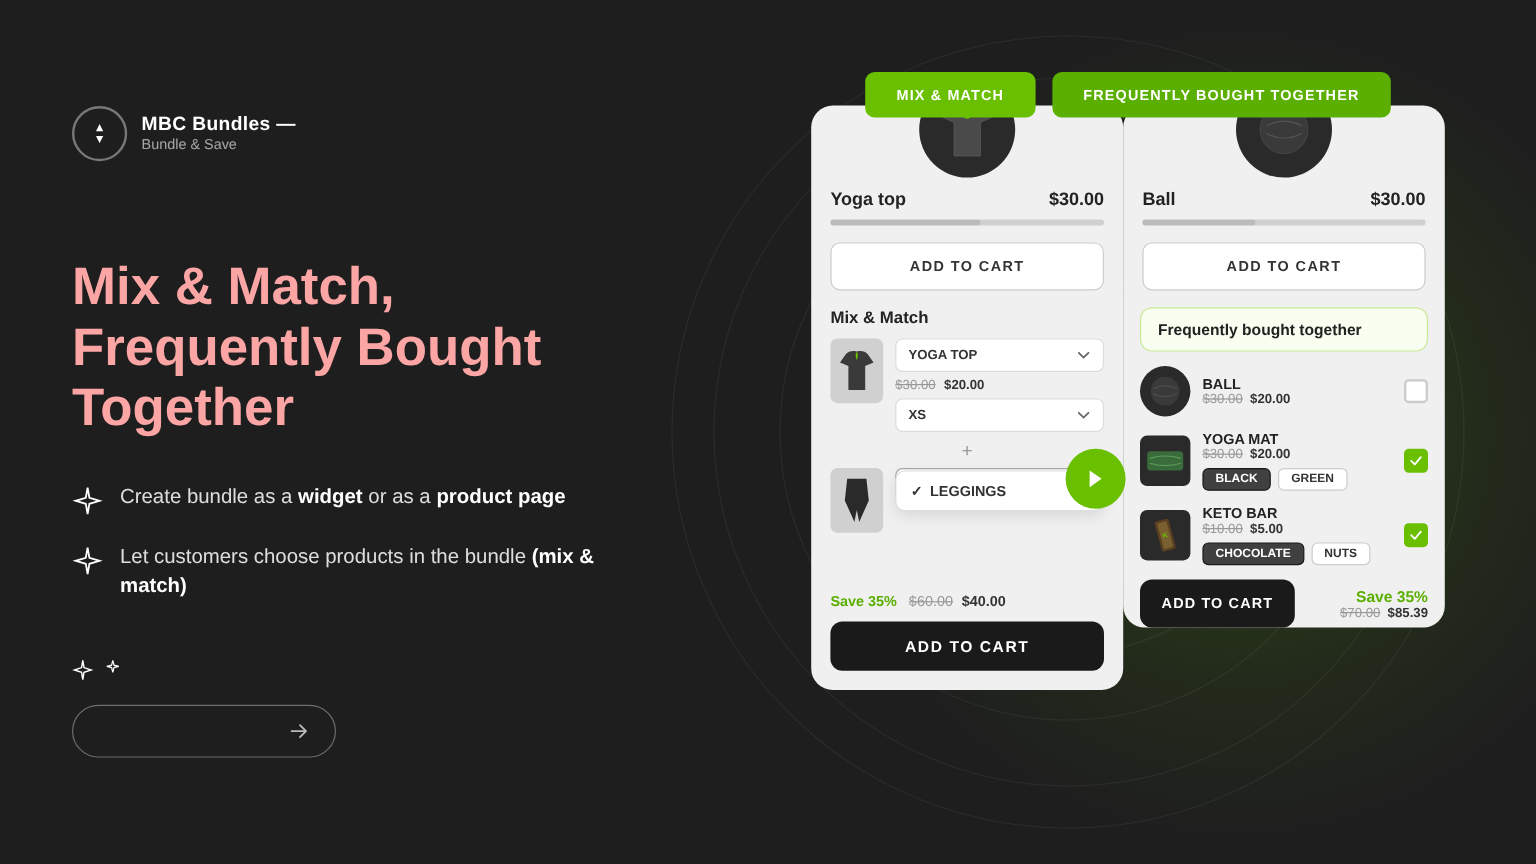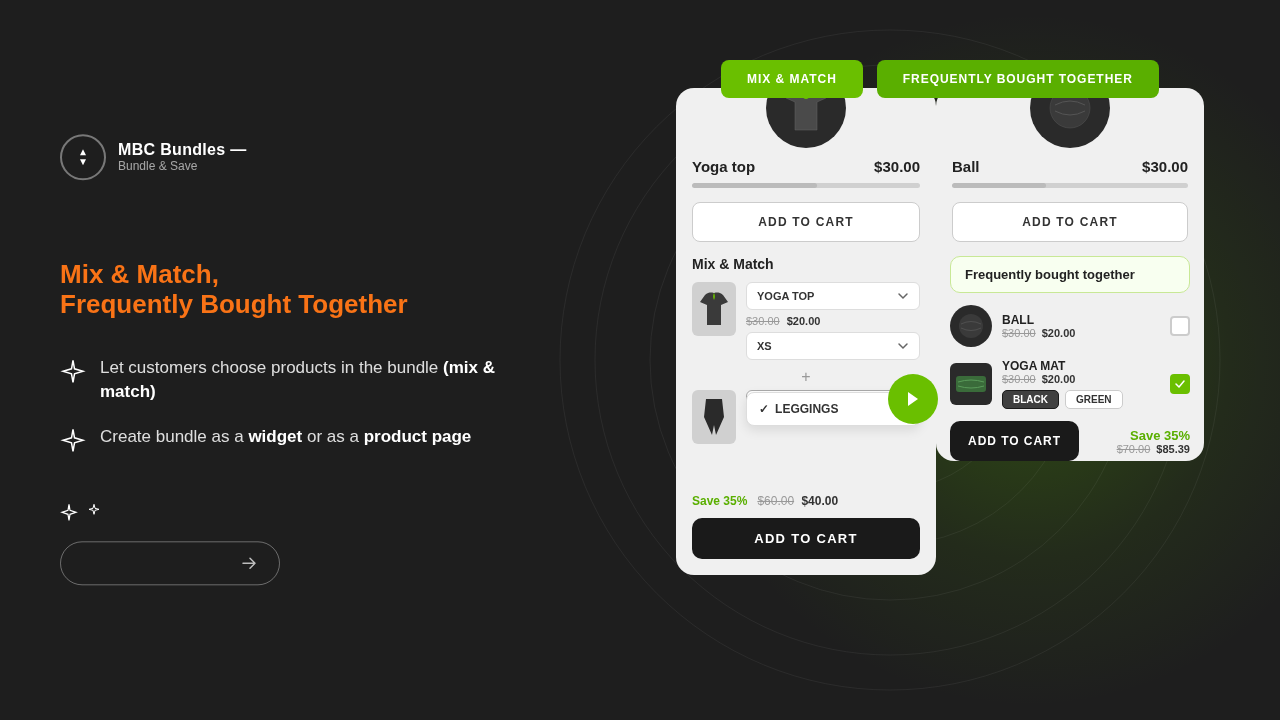--- a/index.html
+++ b/index.html
@@ -79,23 +79,23 @@
       font-weight: 600;
       color: #fff;
       letter-spacing: 0.02em;
     }
     .logo-subtitle {
       font-size: 12px;
       color: rgba(255,255,255,0.6);
     }
 
     .main-heading {
-      font-size: 26px;
-      font-weight: 700;
-      color: #f97316;
+      font-size: 44px;
+      font-weight: 700;
+      color: #fca5a5;
       line-height: 1.15;
       margin-bottom: 36px;
     }
 
     .feature-list {
       display: flex;
       flex-direction: column;
       gap: 22px;
       margin-bottom: 50px;
     }
@@ -595,29 +595,29 @@
     <span>Mix &amp; Match,</span><br>
     <span>Frequently Bought Together</span>
   </div>
 
   <div class="feature-list">
     <div class="feature-item">
       <svg class="sparkle-icon" viewBox="0 0 26 26" fill="none" xmlns="http://www.w3.org/2000/svg">
         <path d="M13 2L14.5 10.5L23 13L14.5 15.5L13 24L11.5 15.5L3 13L11.5 10.5L13 2Z" stroke="white" stroke-width="1.5" fill="none"></path>
       </svg>
       <p class="feature-text">
-        Let customers choose products in the bundle <strong>(mix &amp; match)</strong>
+        Create bundle as a <strong>widget</strong> or as a <strong>product page</strong>
       </p>
     </div>
     <div class="feature-item">
       <svg class="sparkle-icon" viewBox="0 0 26 26" fill="none" xmlns="http://www.w3.org/2000/svg">
         <path d="M13 2L14.5 10.5L23 13L14.5 15.5L13 24L11.5 15.5L3 13L11.5 10.5L13 2Z" stroke="white" stroke-width="1.5" fill="none"></path>
       </svg>
       <p class="feature-text">
-        Create bundle as a <strong>widget</strong> or as a <strong>product page</strong>
+        Let customers choose products in the bundle <strong>(mix &amp; match)</strong>
       </p>
     </div>
   </div>
 
   <div class="small-sparkles">
     <svg width="18" height="18" viewBox="0 0 18 18" fill="none">
       <path d="M9 1L10 7L16 9L10 11L9 17L8 11L2 9L8 7L9 1Z" stroke="white" stroke-width="1.2" fill="none"></path>
     </svg>
     <svg width="12" height="12" viewBox="0 0 12 12" fill="none">
       <path d="M6 1L7 5L11 6L7 7L6 11L5 7L1 6L5 5L6 1Z" stroke="white" stroke-width="1" fill="none"></path>
@@ -798,20 +798,45 @@
               <div class="option-tag">GREEN</div>
             </div>
           </div>
           <div class="fbt-checkbox">
             <svg viewBox="0 0 12 12" fill="none">
               <path d="M2 6L5 9L10 3" stroke="white" stroke-width="1.5" stroke-linecap="round" stroke-linejoin="round"></path>
             </svg>
           </div>
         </div>
 
+        <div class="fbt-item">
+          <div class="fbt-thumb" style="border-radius:6px; background:#2a2a2a;">
+            <svg width="28" height="34" viewBox="0 0 28 34" fill="none">
+              <rect x="8" y="4" width="12" height="26" rx="2" fill="#5a4020" transform="rotate(-15 14 17)"></rect>
+              <rect x="10" y="6" width="8" height="22" rx="1" fill="#7a6030" transform="rotate(-15 14 17)"></rect>
+              <text x="14" y="19" fill="#6abf00" font-size="6" text-anchor="middle" font-weight="bold" transform="rotate(-15 14 17)">K</text>
+            </svg>
+          </div>
+          <div class="fbt-item-info">
+            <div class="fbt-item-name">KETO BAR</div>
+            <div class="fbt-item-prices">
+              <span class="old">$10.00</span>
+              <span class="new">$5.00</span>
+            </div>
+            <div class="fbt-item-options">
+              <div class="option-tag active">CHOCOLATE</div>
+              <div class="option-tag">NUTS</div>
+            </div>
+          </div>
+          <div class="fbt-checkbox">
+            <svg viewBox="0 0 12 12" fill="none">
+              <path d="M2 6L5 9L10 3" stroke="white" stroke-width="1.5" stroke-linecap="round" stroke-linejoin="round"></path>
+            </svg>
+          </div>
+        </div>
       </div>
 
       <div class="fbt-bottom-row">
         <button class="fbt-add-btn">ADD TO CART</button>
         <div class="fbt-save-info">
           <div class="fbt-save-pct">Save 35%</div>
           <div class="fbt-save-prices">
             <span class="old">$70.00</span>
             <span class="new">$85.39</span>
           </div>

